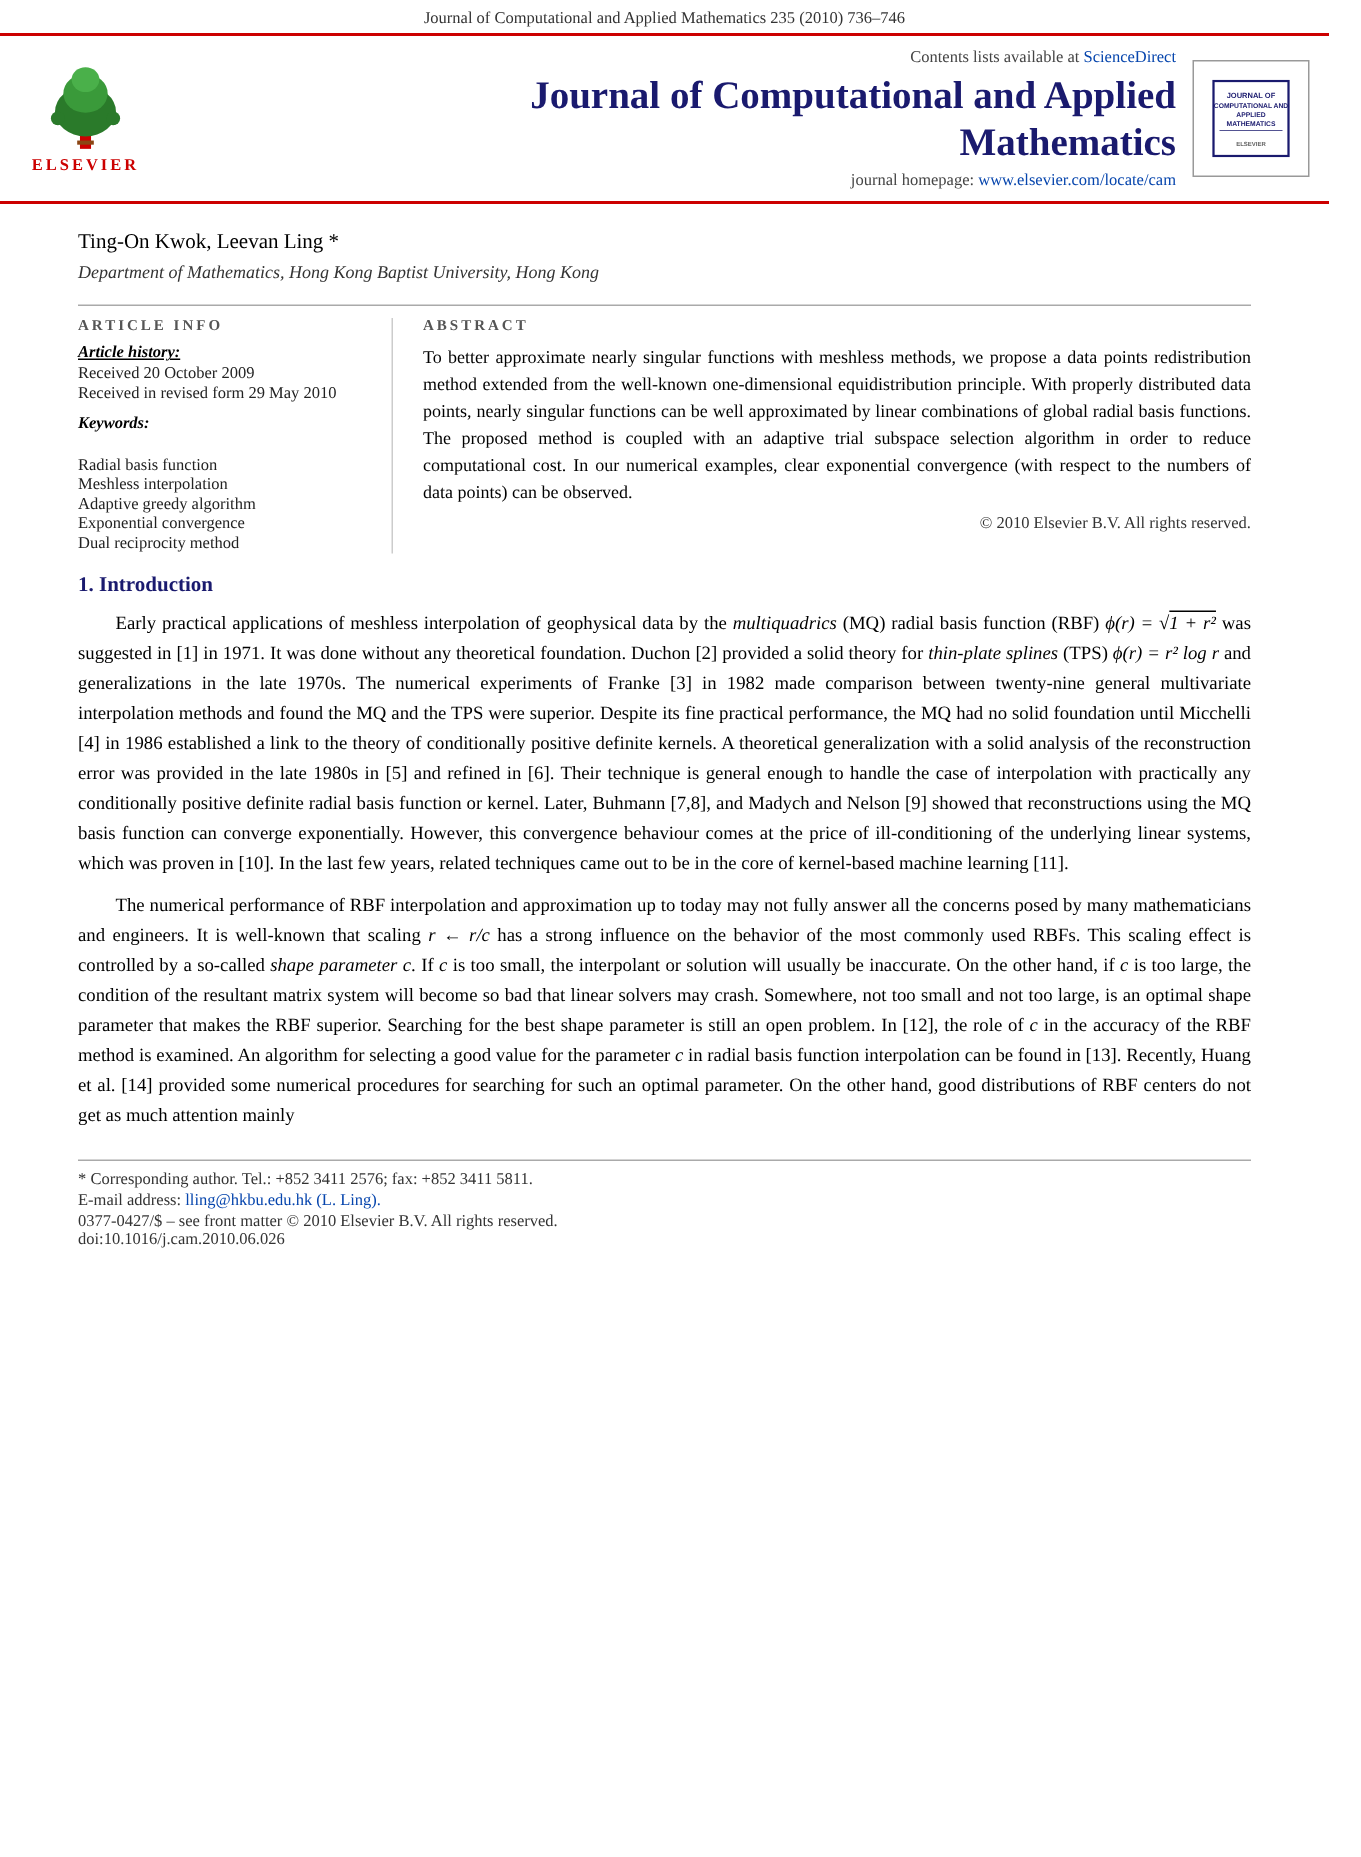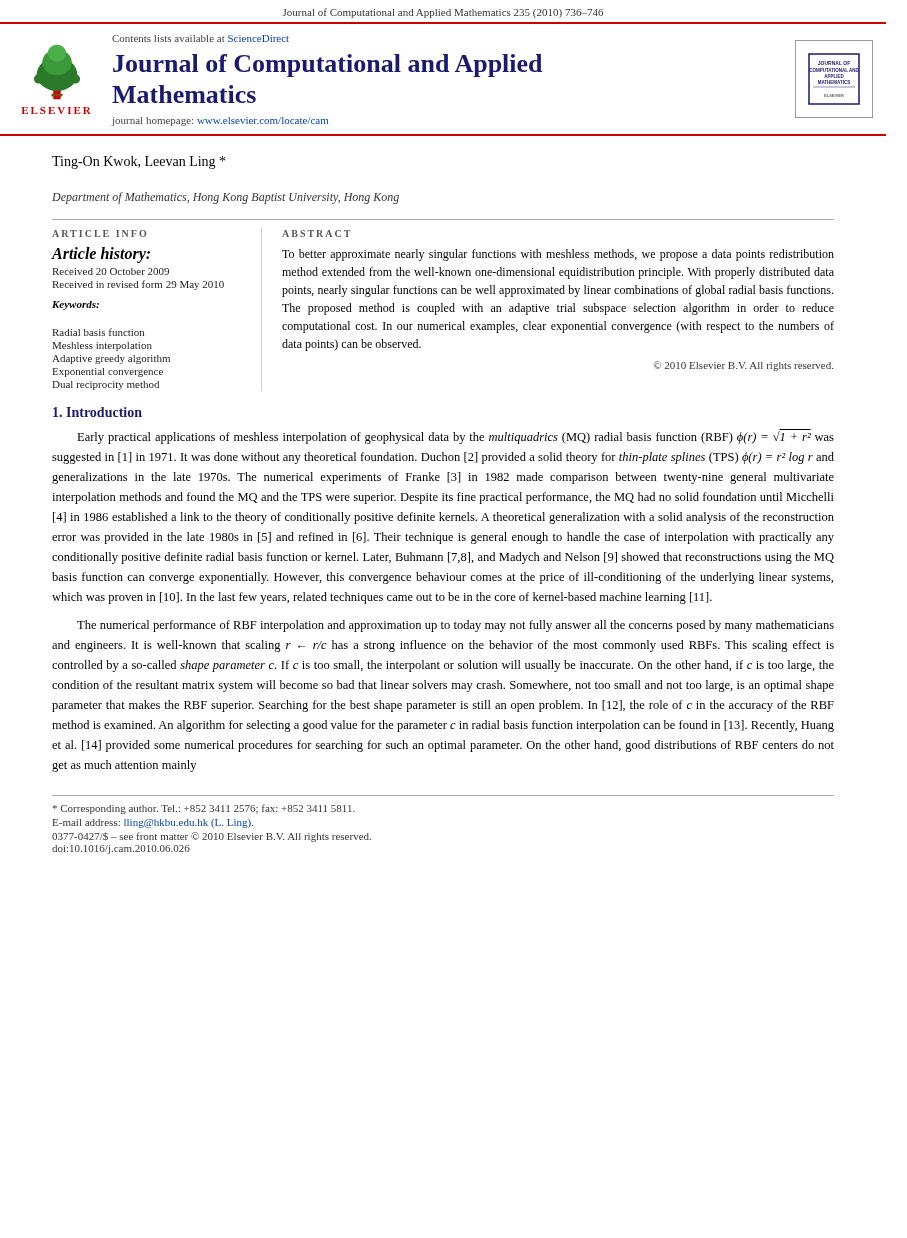--- a/index.html
+++ b/index.html
@@ -55,21 +55,21 @@
     .elsevier-text {
       font-size: 11px;
       font-weight: bold;
       color: #c00;
       letter-spacing: 2px;
       margin-top: 2px;
     }
 
     .journal-title-center {
       flex: 1;
-      text-align: left;
+      text-align: right;
     }
 
     .contents-line {
       font-size: 11px;
       color: #444;
       margin-bottom: 4px;
     }
 
     .sciencedirect-link {
       color: #0645ad;
@@ -126,21 +126,21 @@
       font-size: 22px;
       font-weight: bold;
       color: #1a1a6e;
       margin-bottom: 10px;
       line-height: 1.3;
     }
 
     .authors-line {
       font-size: 14px;
       color: #000;
-      margin-bottom: 20px;
+      margin-bottom: 4px;
     }
 
     .affiliation-line {
       font-size: 12px;
       font-style: italic;
       color: #333;
       margin-bottom: 14px;
     }
 
     .two-col-section {
@@ -165,24 +165,25 @@
     .section-heading-small {
       font-size: 10px;
       letter-spacing: 2px;
       font-weight: bold;
       color: #555;
       text-transform: uppercase;
       margin-bottom: 6px;
     }
 
     .article-history-label {
-      font-size: 16px;
+      font-size: 11px;
       font-style: italic;
       font-weight: bold;
       margin-bottom: 2px;
+      text-decoration: underline;
     }
 
     .article-history-line {
       font-size: 11px;
       margin-bottom: 1px;
       color: #222;
     }
 
     .keywords-label {
       font-size: 11px;

